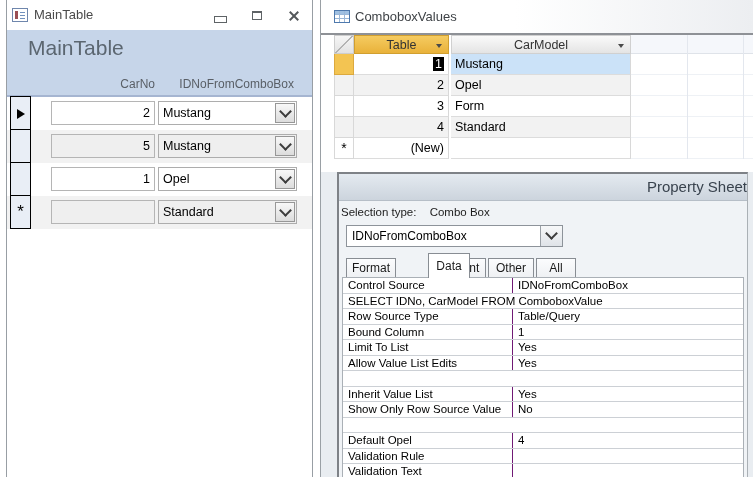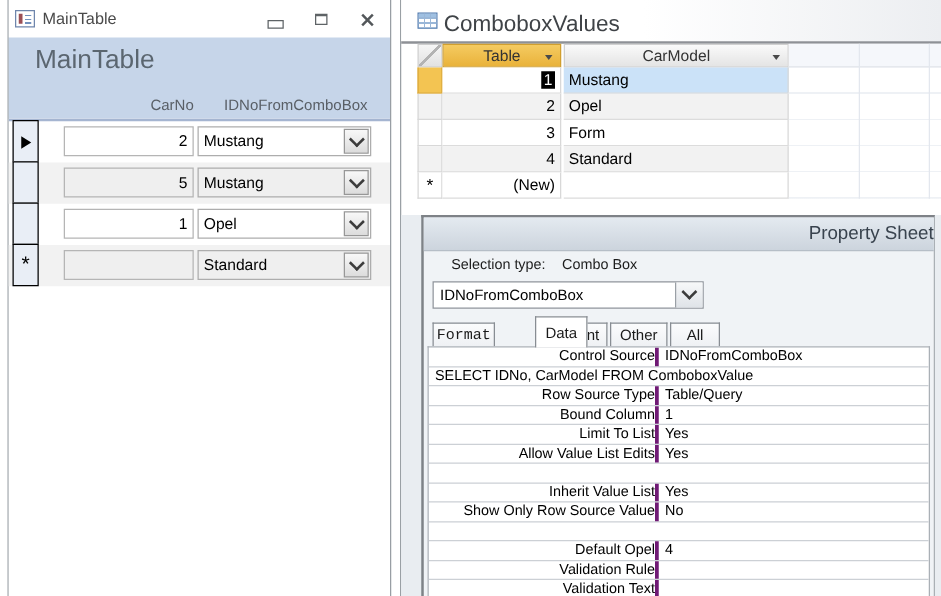--- a/index.html
+++ b/index.html
@@ -60,21 +60,21 @@
     border-left:1px solid #9aa0a5;background:#fff;box-sizing:border-box;}
   .rw-titlebar{position:absolute;left:0;top:0;right:0;height:33px;
     background:linear-gradient(to right,#ffffff 45%,#eceef1 100%);
     border-bottom:2px solid #8e9196;box-sizing:content-box;}
   .table-icon{position:absolute;left:13px;top:10px;width:16px;height:13px;
     border:1px solid #4e79ad;background:#fff;box-sizing:border-box;}
   .table-icon::before{content:"";position:absolute;left:0;right:0;top:0;height:3px;background:#9fc0e2;}
   .table-icon::after{content:"";position:absolute;left:0;right:0;top:0;bottom:0;
     background:repeating-linear-gradient(to right,transparent 0 4px,#9ab7d8 4px 5px),
                repeating-linear-gradient(to bottom,transparent 0 3px,#9ab7d8 3px 4px);}
-  .rw-title{position:absolute;left:34px;top:9px;font-size:18px;color:#3f4347;}
+  .rw-title{position:absolute;left:34px;top:9px;font-size:13px;color:#3f4347;}
 
   .ds-header{position:absolute;left:0;top:35px;right:0;height:19px;font-size:12.5px;color:#333;}
   .hcell{position:absolute;top:0;height:19px;box-sizing:border-box;line-height:18px;text-align:center;}
   .sel-all{left:13px;width:20px;background:
     linear-gradient(135deg,transparent 46%,#b3b3b3 46%,#b3b3b3 54%,transparent 54%),
     linear-gradient(#f6f6f6,#e2e2e2);
     border:1px solid #cdcdcd;}
   .h-idno{left:33px;width:95px;background:linear-gradient(#f5cb61,#e9b23a);border:1px solid #d19f2f;}
   .h-car{left:130px;width:180px;background:linear-gradient(#fafafa,#e4e4e4);border:1px solid #d0d0d0;}
   .h-rest{left:310px;right:0;background:#f5f7fb;border-bottom:1px solid #dfe3e9;}
@@ -103,40 +103,40 @@
 
   .rw-lower{position:absolute;left:0;top:172px;right:0;bottom:0;background:#e9edf1;}
 
   
   .prop-pane{position:absolute;left:16px;top:172px;width:411px;bottom:-2px;
     background:#f0f3f6;border-top:2px solid #7e8287;border-left:2px solid #7e8287;
     border-right:1px solid #aab0b5;box-sizing:border-box;}
   .pp-header{height:26px;background:linear-gradient(#e4eaf0,#ccd4dd);
     border-bottom:1px solid #b6bec7;font-size:15px;color:#39434e;
     line-height:26px;padding-left:10px;text-align:right;}
-  .pp-selrow{height:22px;font-size:11.5px;line-height:22px;padding-left:22px;color:#1c1c1c;}
+  .pp-selrow{height:22px;font-size:11.5px;line-height:22px;padding-left:2px;color:#1c1c1c;}
   .pp-selrow .val{margin-left:10px;}
   .pp-combo{position:absolute;left:7px;top:51px;width:217px;height:22px;background:#fff;
     border:1px solid #8d939a;box-sizing:border-box;font-size:12px;line-height:20px;padding-left:5px;}
   .pp-combo-btn{position:absolute;right:0;top:0;width:22px;height:20px;
     background:linear-gradient(#f7f8f9,#dfe3e8);border-left:1px solid #9aa0a6;box-sizing:border-box;}
   .pp-tabs{position:absolute;left:7px;top:78px;right:6px;height:26px;font-size:12px;color:#1a1a1a;}
   .tab{position:absolute;bottom:0;height:20px;box-sizing:border-box;
     border:1px solid #888d93;border-bottom:none;
     background:linear-gradient(#fbfcfd,#eef0f3);text-align:center;line-height:19px;}
   .tab.active{height:25px;line-height:24px;background:#fff;z-index:2;margin-left:30px;}
-  .tab.t0{left:0;width:50px;font-family:Liberation Mono, monospace;}
+  .tab.t0{left:0;width:50px;}
   .tab.t1{left:52px;width:42px;}
   .tab.t2{left:96px;width:44px;}
   .tab.t3{left:142px;width:46px;}
   .tab.t4{left:190px;width:40px;}
   .pp-grid{position:absolute;left:3px;top:103px;right:3px;bottom:0;background:#fff;
     border:1px solid #aab0b6;border-bottom:none;box-sizing:border-box;overflow:hidden;}
   .prow{display:flex;height:14.5px;border-bottom:1px solid #ccd0d5;font-size:11.5px;line-height:14px;color:#000;}
-  .pname{width:184px;border-right:3px solid #701a75;padding-left:5px;overflow:hidden;white-space:nowrap;box-sizing:border-box;text-align:right;}
+  .pname{width:170px;border-right:1px solid #701a75;padding-left:5px;overflow:hidden;white-space:nowrap;box-sizing:border-box;}
   .pval{flex:1;padding-left:5px;overflow:hidden;white-space:nowrap;}
 </style>
 </head>
 <body>
 
 <div class="form-window">
   <div class="fw-titlebar">
     <span class="form-icon"></span>
     <span class="fw-title">MainTable</span>
     <span class="winbtn min">

